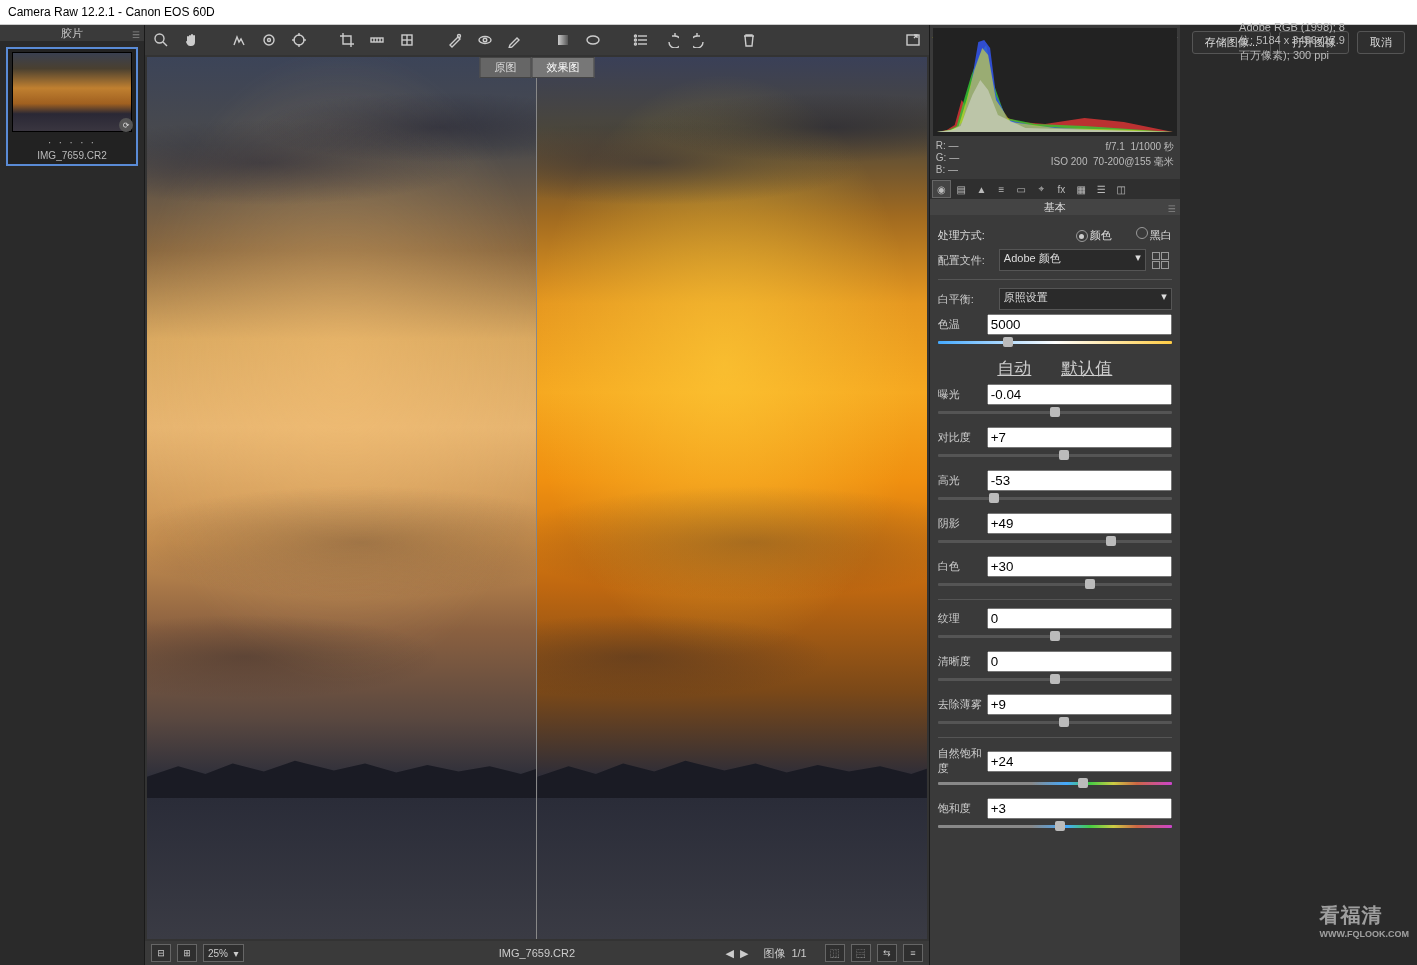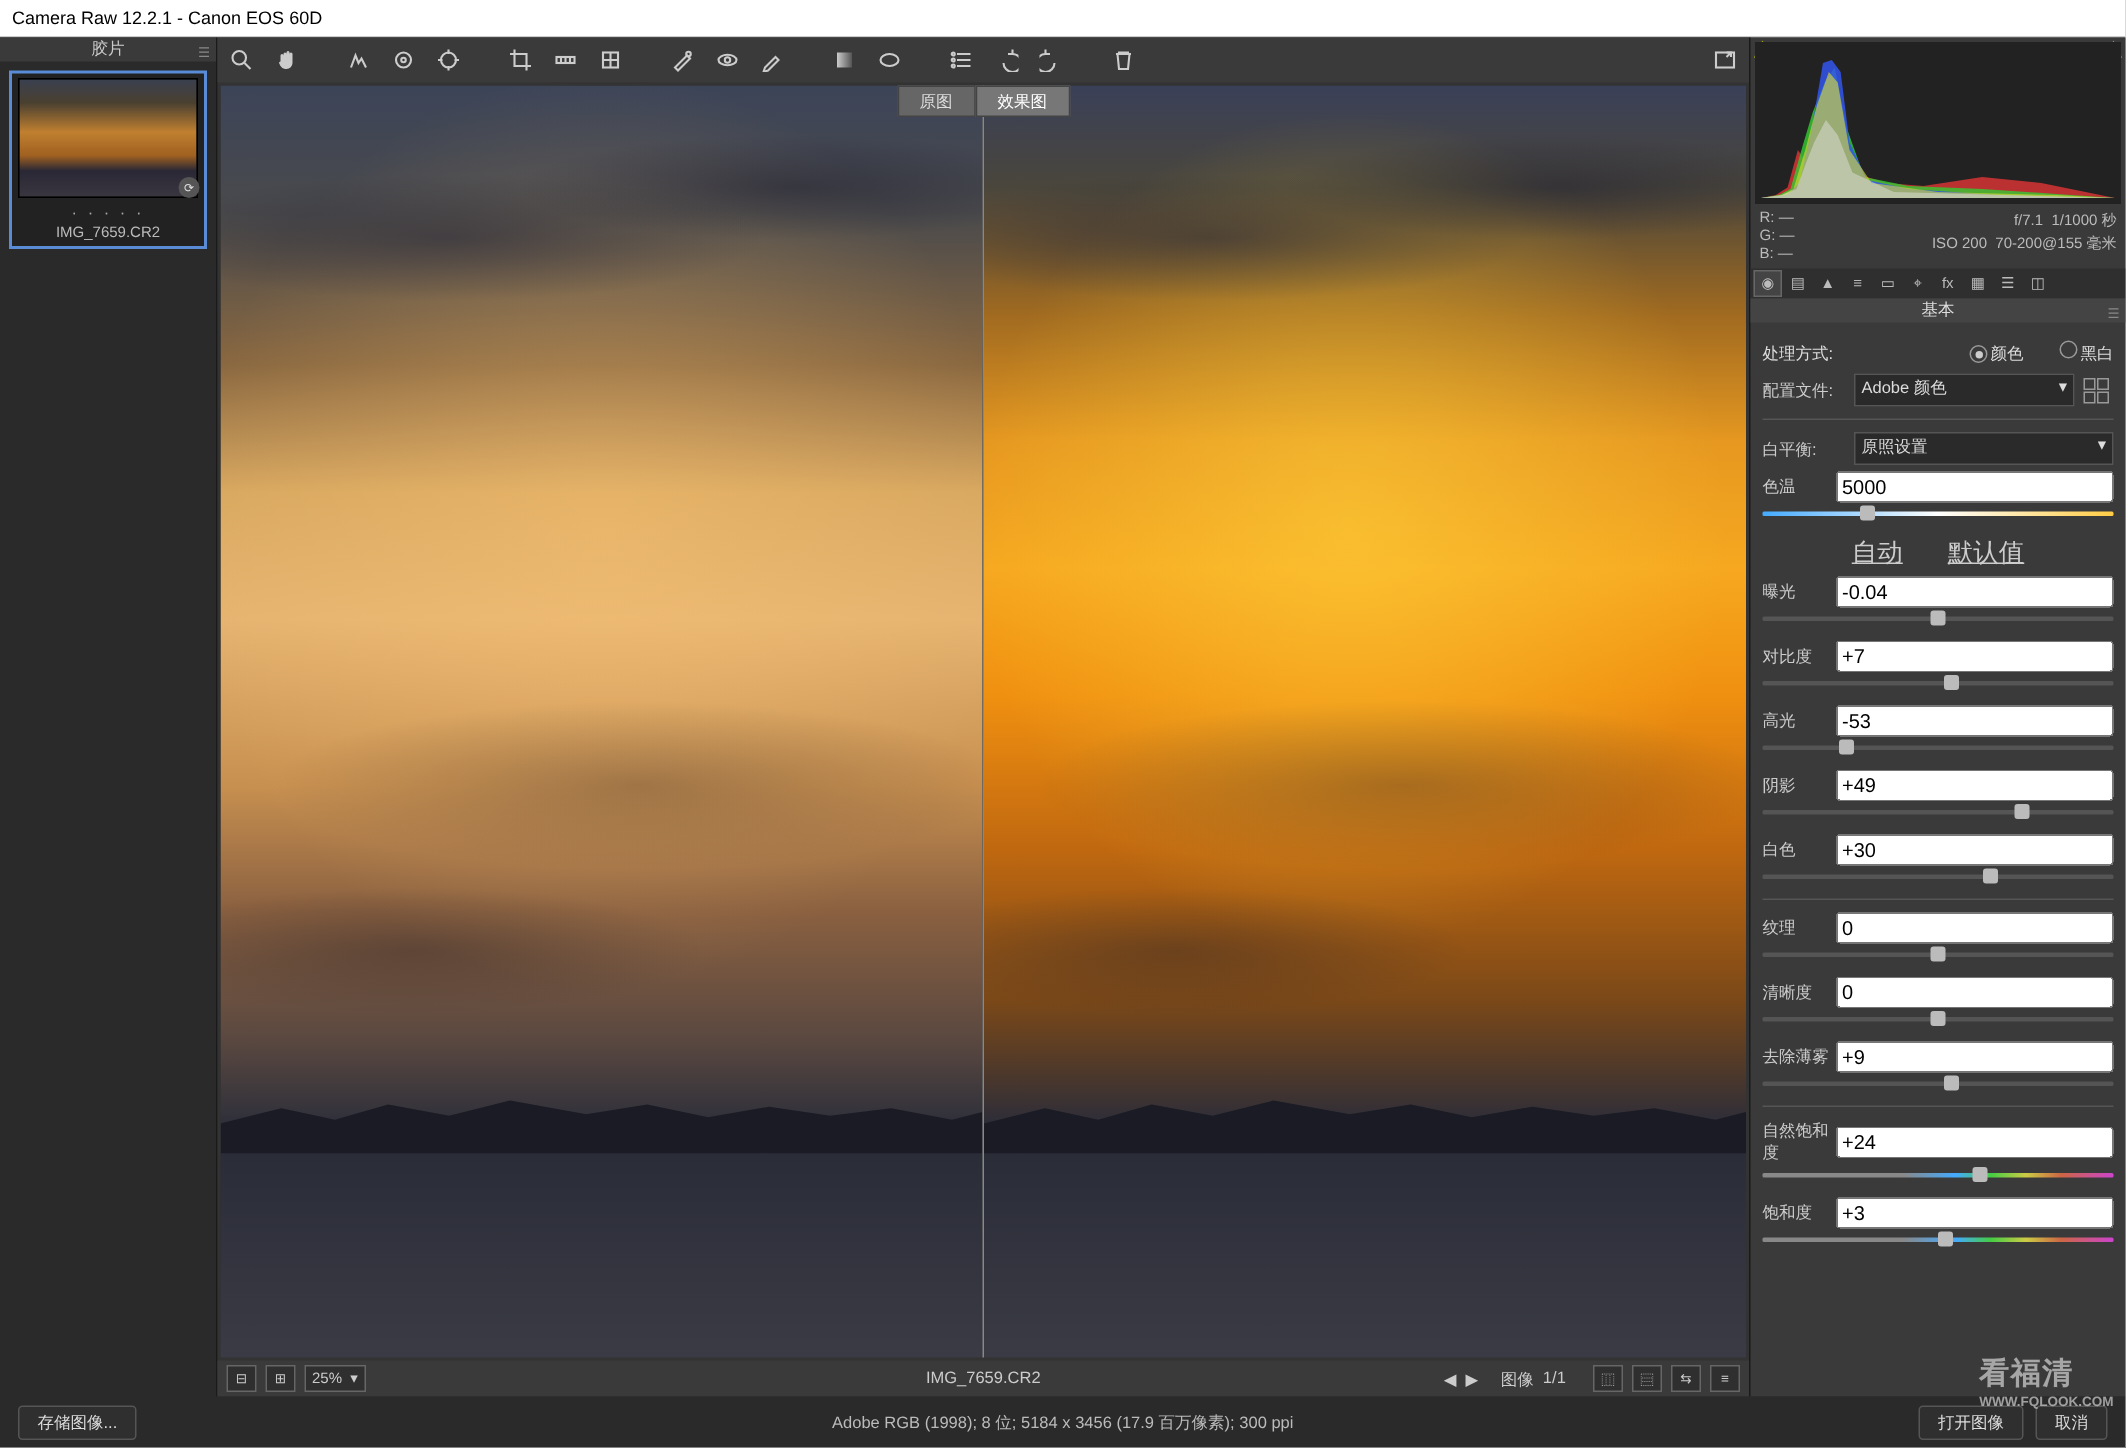--- a/index.html
+++ b/index.html
@@ -1,18 +1,18 @@
 <!DOCTYPE html>
 <html><head>
 <meta charset="utf-8">
 <style>
   html,body{margin:0;padding:0;height:100%;font-family:"Segoe UI",Tahoma,sans-serif;font-size:11px;color:#ddd;background:#fff;overflow:hidden}
   .app{display:flex;flex-direction:column;height:100vh;width:100vw}
   .titlebar{background:#fff;color:#000;height:24px;line-height:24px;padding:0 8px;font-size:12px;border-bottom:1px solid #ccc}
-  .workspace{flex:1;display:flex;flex-direction:column;background:#2a2a2a;min-height:0}
+  .workspace{flex:1;display:flex;flex-direction:row;background:#2a2a2a;min-height:0}
   .main-row{flex:1;display:flex;min-height:0}
   
   .filmstrip{width:144px;background:#2a2a2a;display:flex;flex-direction:column;border-right:1px solid #1a1a1a}
   .filmstrip-hdr{background:#3a3a3a;height:16px;line-height:16px;text-align:center;font-size:11px;position:relative;color:#ccc}
   .filmstrip-hdr .menu{position:absolute;right:4px;top:2px}
   .thumb{margin:6px;border:2px solid #5a8bd6;padding:3px;background:#222;display:flex;flex-direction:column;align-items:center}
   .thumb-img{width:118px;height:78px;background:linear-gradient(to bottom,#3a4050 0%,#4a4030 20%,#c08030 45%,#a06020 65%,#2a2835 78%,#3a3640 100%);border:1px solid #000}
   .thumb-dots{margin:4px 0 2px;letter-spacing:2px;color:#aaa}
   .thumb-name{font-size:10px;color:#bbb}
   .thumb-badge{position:relative;width:100%}

